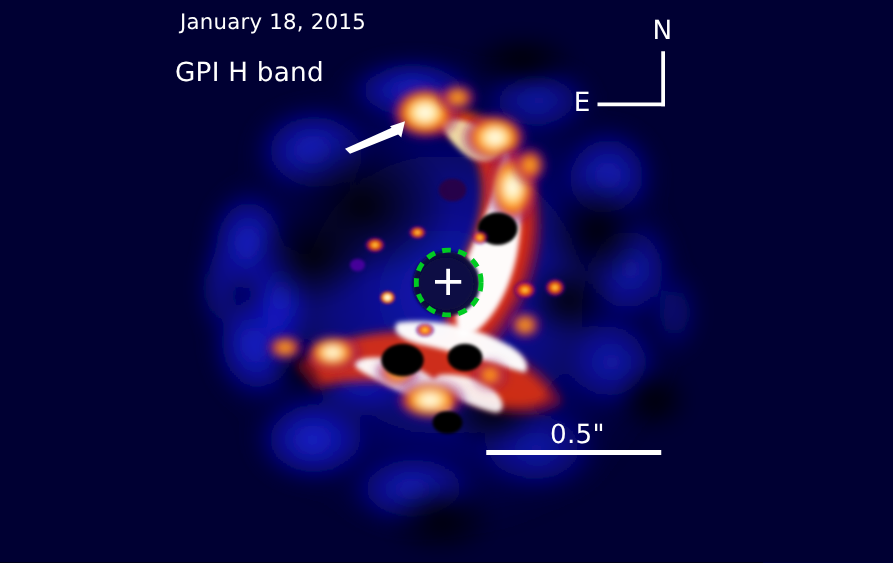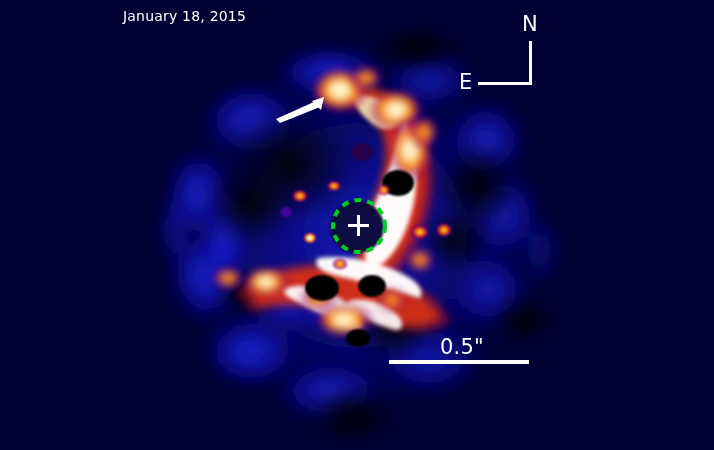--- a/index.html
+++ b/index.html
@@ -27,21 +27,21 @@
 
   
   .anno {
     position: absolute;
     color: #ffffff;
     font-family: "DejaVu Sans", sans-serif;
     white-space: nowrap;
     letter-spacing: .2px;
   }
 
-  #label-date      { left: 123px; top:   8px; font-size: 14px; }
+  #label-date      { left: 144px; top:   8px; font-size: 17px; }
   #label-instrument{ left: 140px; top:  46px; font-size: 21px; }
   #label-planet    { left: 182px; top: 120px; font-size: 21px; }
 
   #label-north { left: 522px; top:  12px; font-size: 21px; }
   #label-east  { left: 459px; top:  70px; font-size: 21px; }
 
   #compass-v {
     position: absolute;
     left: 529px; top: 41px;
     width: 3px; height: 44px;
@@ -251,20 +251,21 @@
       <ellipse cx="340" cy="264" rx="8" ry="6" fill="url(#gWarm)" filter="url(#fPix)"></ellipse>
       <ellipse cx="286" cy="212" rx="6" ry="5" fill="#5500aa" filter="url(#fPix)" opacity="0.8"></ellipse>
     </g>
 
     <ellipse cx="357" cy="227" rx="27" ry="26" fill="#0a0a3a" filter="url(#fPix)" opacity="0.98"></ellipse>
     <ellipse cx="357" cy="227" rx="22" ry="21" fill="#0b0b44" filter="url(#fPix)" opacity="0.9"></ellipse>
   </svg>
 
   <div class="anno" id="label-date">January 18, 2015</div>
 
+  <div class="anno" id="label-instrument">GPI H band</div>
 
 
   <svg id="arrow-planet" width="70" height="40">
     <g fill="#ffffff" stroke="none">
       <path d="M8,29 L48,11 L52,17 L12,33 Z"></path>
       <path d="M56,7 L44,11 L53,20 Z"></path>
     </g>
   </svg>
 
   <div class="anno" id="label-north">N</div>

